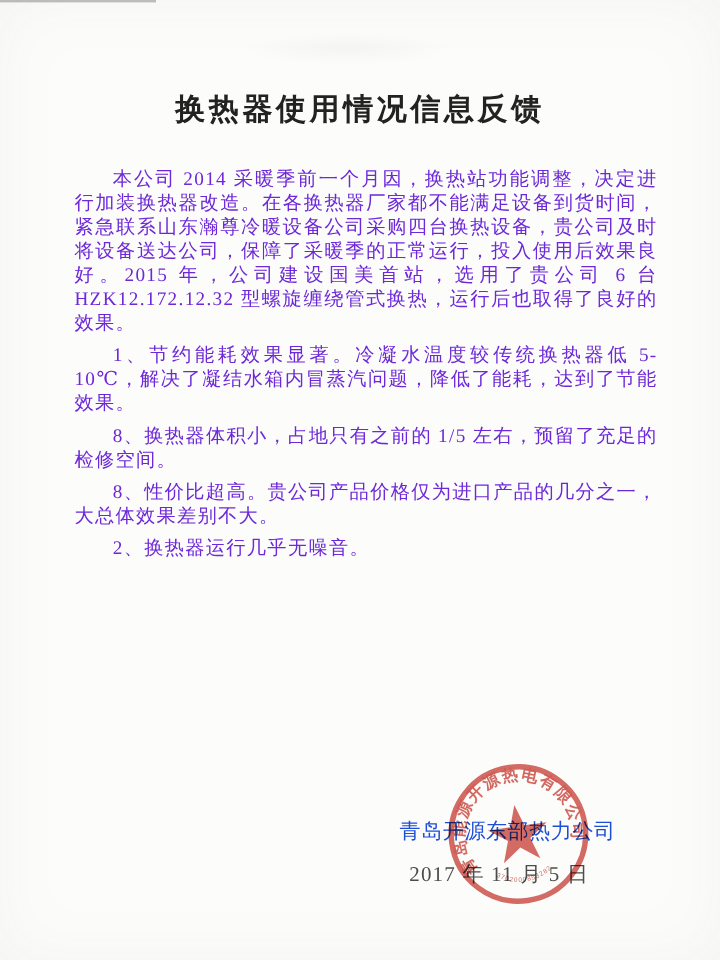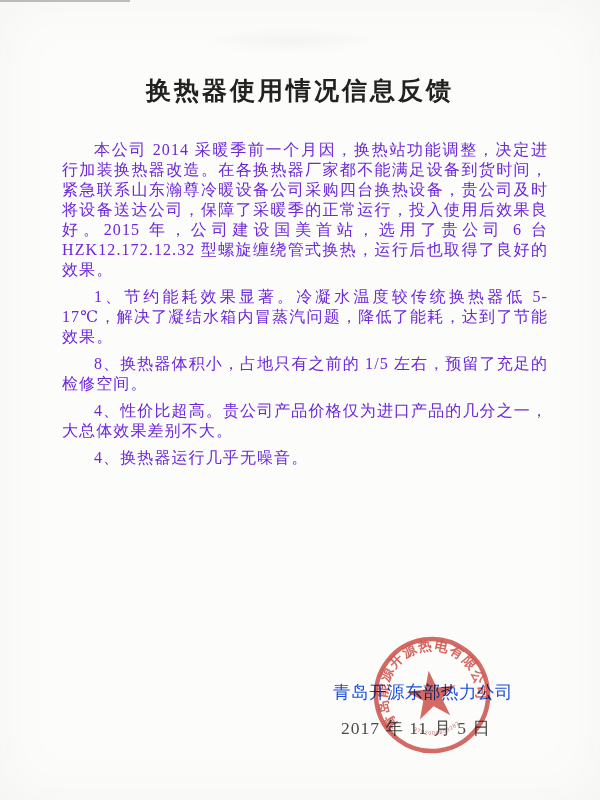--- a/index.html
+++ b/index.html
@@ -108,24 +108,24 @@
 
 <div class="page">
 
   <div class="scan-edge-top"></div>
   <div class="scan-smudge"></div>
 
   <div class="doc-title">换热器使用情况信息反馈</div>
 
   <div class="body-text">
     <p>本公司 2014 采暖季前一个月因，换热站功能调整，决定进行加装换热器改造。在各换热器厂家都不能满足设备到货时间，紧急联系山东瀚尊冷暖设备公司采购四台换热设备，贵公司及时将设备送达公司，保障了采暖季的正常运行，投入使用后效果良好。2015 年，公司建设国美首站，选用了贵公司 6 台 HZK12.172.12.32 型螺旋缠绕管式换热，运行后也取得了良好的效果。</p>
-    <p>1、节约能耗效果显著。冷凝水温度较传统换热器低 5-17℃，解决了凝结水箱内冒蒸汽问题，降低了能耗，达到了节能效果。</p>
+    <p>1、节约能耗效果显著。冷凝水温度较传统换热器低 5-10℃，解决了凝结水箱内冒蒸汽问题，降低了能耗，达到了节能效果。</p>
     <p>8、换热器体积小，占地只有之前的 1/5 左右，预留了充足的检修空间。</p>
-    <p>4、性价比超高。贵公司产品价格仅为进口产品的几分之一，大总体效果差别不大。</p>
-    <p>4、换热器运行几乎无噪音。</p>
+    <p>8、性价比超高。贵公司产品价格仅为进口产品的几分之一，大总体效果差别不大。</p>
+    <p>2、换热器运行几乎无噪音。</p>
   </div>
 
   <div class="signature-company">青岛开源东部热力公司</div>
 
   <div class="signature-date">2017 年 11 月 5 日</div>
 
   <svg class="stamp" viewBox="0 0 124 124" xmlns="http://www.w3.org/2000/svg">
     <defs>
       <path id="ringPath" d="M 25.1,87.8 A 45,45 0 1 1 98.9,87.8" fill="none"></path>
       <path id="serialPath" d="M 37.9,93.9 A 40,40 0 0 0 86.1,93.9" fill="none"></path>

